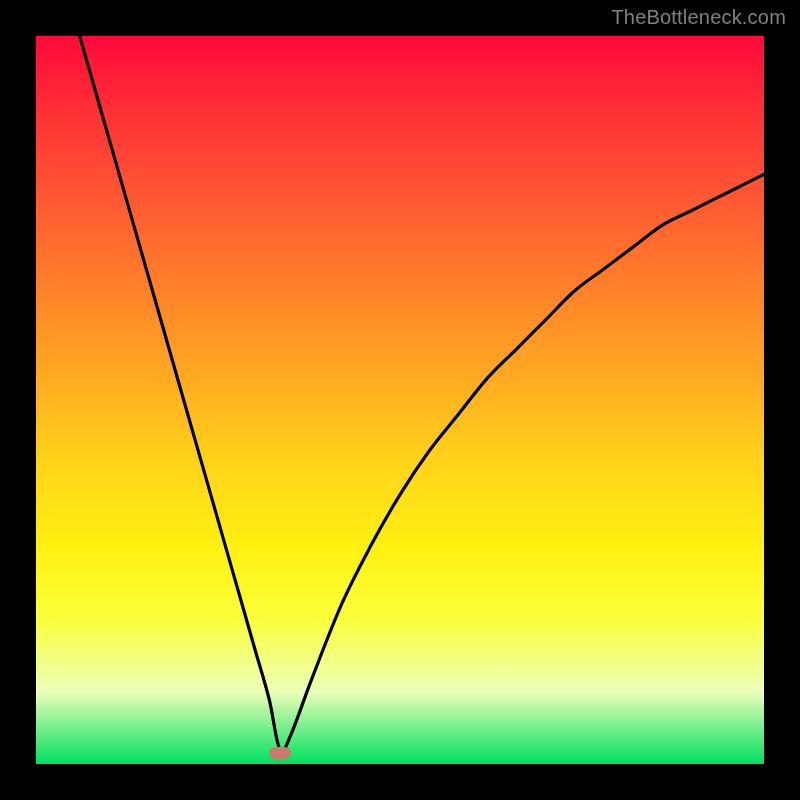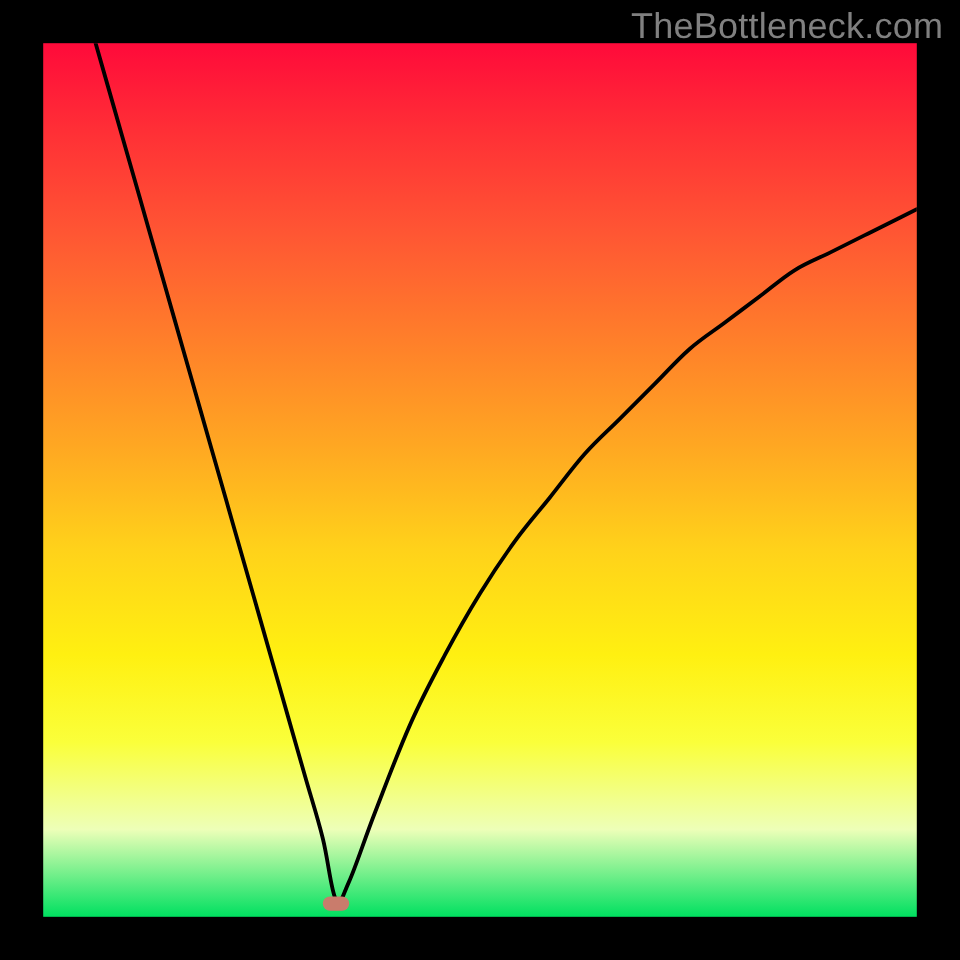--- a/index.html
+++ b/index.html
@@ -32,21 +32,21 @@
       #fff011 70%,
       #faff3a 80%,
       #edffb8 90%,
       #00e060 100%);
   }
   .watermark {
     position: absolute;
     top: 6px;
     right: 14px;
     color: #808080;
-    font-size: 30px;
+    font-size: 20px;
     font-weight: 500;
     letter-spacing: 0.2px;
   }
   svg.curve {
     position: absolute;
     inset: 0;
     width: 728px;
     height: 728px;
   }
   .dot {

